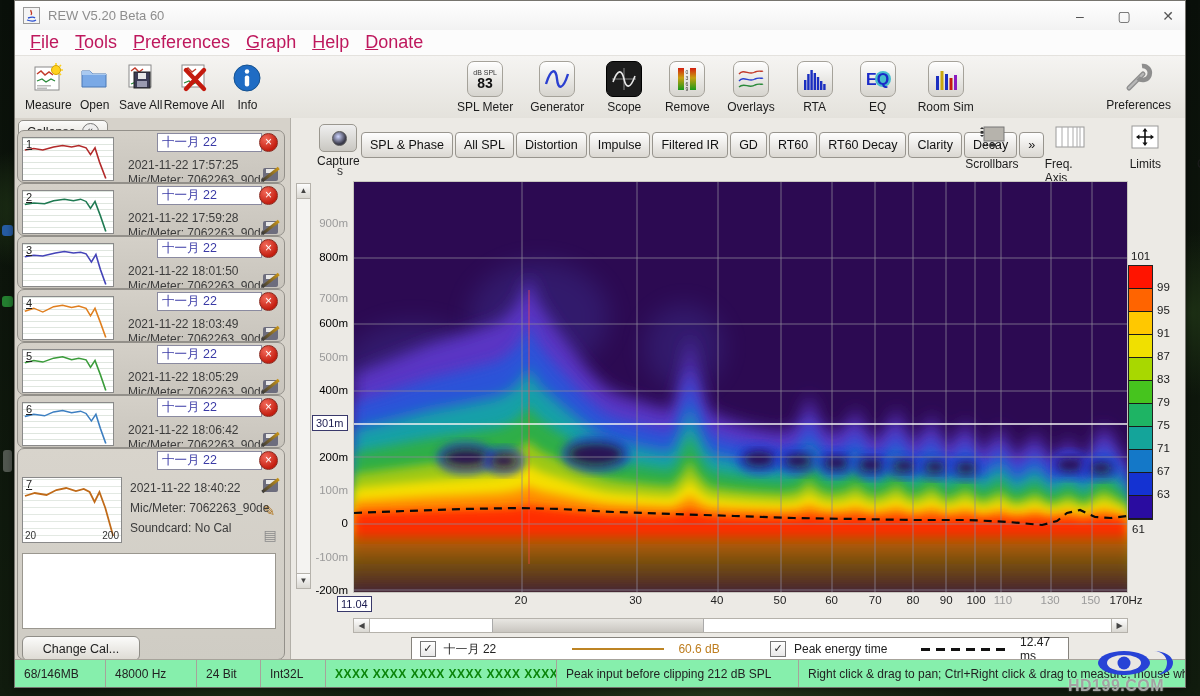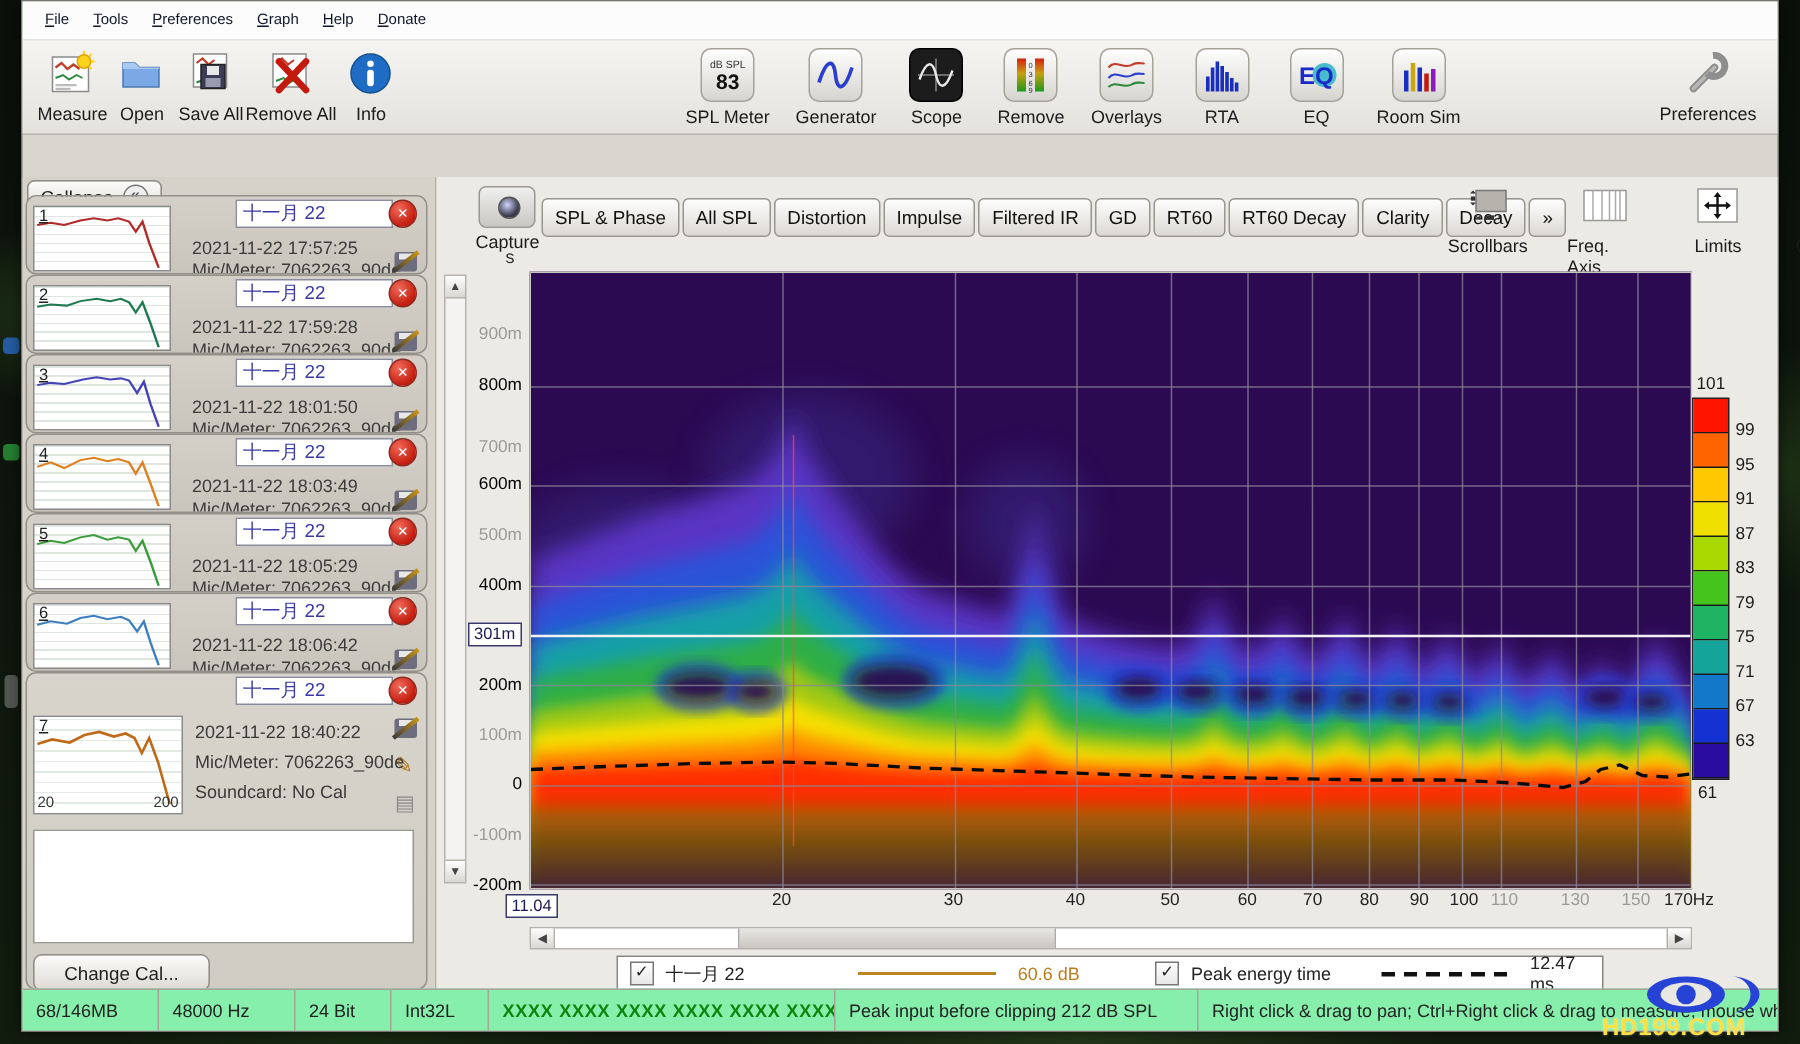--- a/index.html
+++ b/index.html
@@ -15,21 +15,21 @@
       linear-gradient(#0a100a,#111c0e)}
   .dicon{position:absolute;border-radius:3px;opacity:.8}
   
   .win{position:absolute;left:14px;top:0;width:1172px;height:688px;background:#d9d6cf;
        border:1px solid #77756f;box-sizing:border-box;box-shadow:0 0 8px rgba(0,0,0,.6)}
   .titlebar{height:29px;background:linear-gradient(#ffffff,#f2f2f2);display:flex;align-items:center;padding:0 8px;position:relative}
   .title-text{color:#8d8d8d;font-size:13px;margin-left:8px}
   .winbtns{position:absolute;right:10px;top:0;height:29px;display:flex;align-items:center;gap:30px;color:#555;font-size:14px}
   .winbtns span{cursor:default;width:14px;text-align:center}
   .menubar{height:25px;background:#fcfcfc;border-bottom:1px solid #e4e2de;display:flex;align-items:center;padding-left:8px;gap:2px}
-  .menu-item{font-size:10px;color:#0f172a;padding:3px 7px;display:inline-block}
+  .menu-item{font-size:18px;color:#be185d;padding:3px 7px;display:inline-block}
   .menu-item::first-letter{text-decoration:underline}
   .toolbar{height:62px;background:linear-gradient(#f5f4f2,#e4e2dc);border-bottom:1px solid #b9b6af;position:relative}
   .tbgrp{position:absolute;top:5px;display:flex;align-items:flex-start}
   .tbtn{display:flex;flex-direction:column;align-items:center;gap:3px;font-size:12px;color:#1c1c1c;min-width:46px}
   .ic{width:34px;height:34px;display:flex;align-items:center;justify-content:center;position:relative}
   .bez{border-radius:7px;background:linear-gradient(#fefefe,#d6d4ce);border:1px solid #a5a29a;box-shadow:inset 0 1px 0 #fff}
   
   .sidebar{position:absolute;left:0;top:117px;width:276px;height:543px;background:#d6d2ca;border-right:1px solid #b2afa8;box-sizing:border-box}
   .collapse-btn{position:absolute;left:3px;top:2px;height:21px;padding:0 8px;border:1px solid #8f8d87;border-radius:5px;
       background:linear-gradient(#fbfbfa,#dddad3);font-size:12.5px;display:flex;align-items:center;gap:6px;color:#222}
@@ -93,33 +93,47 @@
   .legend{position:absolute;left:120px;top:519px;width:656px;height:22px;background:#fff;border:1px solid #86837d;display:flex;align-items:center;font-size:12px;color:#222}
   .cb{width:14px;height:14px;border:1px solid #777;background:linear-gradient(#fff,#e8e8e8);margin:0 8px;text-align:center;line-height:13px;font-size:11px;color:#222}
   .lswatch{width:95px;height:0;border-top:2px solid #bd8424;margin:0 14px}
   .dswatch{width:88px;height:3px;margin:0 14px;background:repeating-linear-gradient(90deg,#111 0 9px,transparent 9px 15px)}
   
   .statusbar{position:absolute;left:0;bottom:0;right:0;height:27px;background:#86efac;border-top:1px solid #a7a39b;display:flex;align-items:stretch;font-size:12px;color:#222}
   .scell{display:flex;align-items:center;padding:0 9px;border-right:1px solid #a7a39b;white-space:nowrap;overflow:hidden}
   .scell.grn{color:#0b850b;font-weight:bold;letter-spacing:.5px}
   
   .wm{position:absolute;right:6px;bottom:0px;width:128px;height:48px;z-index:9}
-  .wm .txt{position:absolute;left:2px;bottom:1px;font-size:16px;font-weight:bold;color:#fde047;letter-spacing:.5px;text-shadow:0 0 2px rgba(255,255,255,.5)}
+  .wm .txt{position:absolute;left:2px;bottom:1px;font-size:16px;font-weight:bold;color:#a3a3a3;letter-spacing:.5px;text-shadow:0 0 2px rgba(255,255,255,.5)}
 </style>
 </head>
 <body>
 
 <div class="desktop">
   <div class="dicon" style="left:2px;top:225px;width:11px;height:11px;background:#2a6ac8"></div>
   <div class="dicon" style="left:2px;top:296px;width:11px;height:11px;background:#2a9a3a"></div>
   <div class="dicon" style="left:3px;top:450px;width:9px;height:22px;background:#cfcfcf;opacity:.35"></div>
 </div>
 
 <div class="win">
 
+  <div class="titlebar">
+    <svg width="17" height="17" viewBox="0 0 17 17">
+      <rect x="0.5" y="0.5" width="16" height="16" fill="#f4f4f4" stroke="#9a9a9a"></rect>
+      <path d="M5,11 C8,10 11,10 12,11" stroke="#2a4fd0" fill="none" stroke-width="1.4"></path>
+      <path d="M8,3 C7,5 10,5 8,8" stroke="#c03020" fill="none" stroke-width="1.3"></path>
+      <path d="M4,13 C8,14.5 11,14.5 13,13" stroke="#2a4fd0" fill="none" stroke-width="1.2"></path>
+    </svg>
+    <span class="title-text">REW V5.20 Beta 60</span>
+    <div class="winbtns">
+      <span>–</span>
+      <span>▢</span>
+      <span>✕</span>
+    </div>
+  </div>
 
   <div class="menubar">
     <span class="menu-item">File</span>
     <span class="menu-item">Tools</span>
     <span class="menu-item">Preferences</span>
     <span class="menu-item">Graph</span>
     <span class="menu-item">Help</span>
     <span class="menu-item">Donate</span>
   </div>
 

